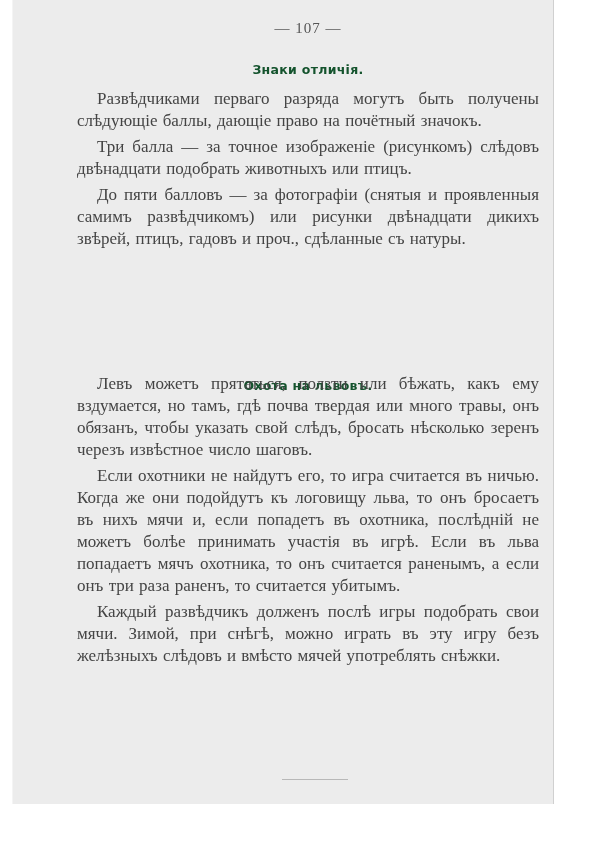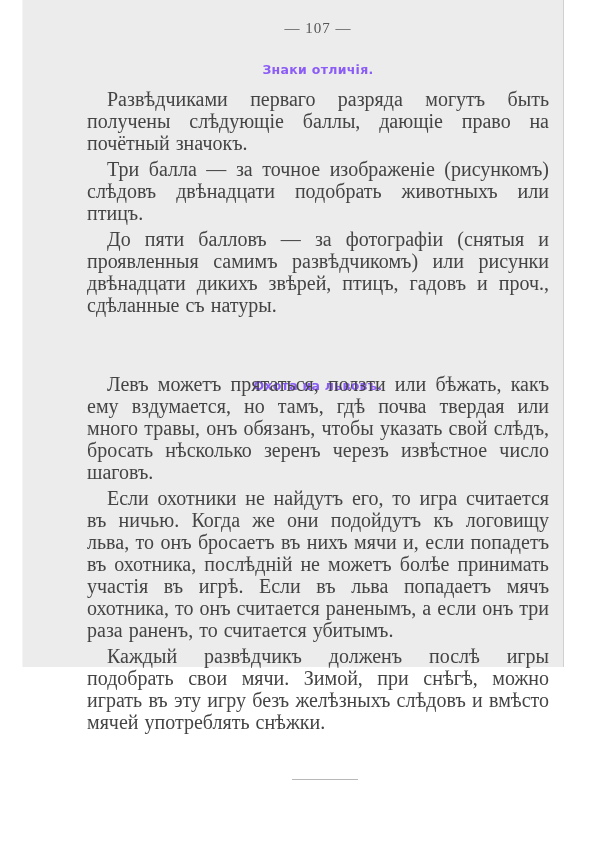--- a/index.html
+++ b/index.html
@@ -8,24 +8,24 @@
     }
     body {
       width: 600px;
       height: 850px;
       background: #ffffff;
       position: relative;
       overflow: hidden;
     }
     .page {
       position: absolute;
-      left: 22px;
+      left: 12px;
       top: 0;
       width: 540px;
-      height: 667px;
+      height: 804px;
       background: #ececec;
       border-right: 1px solid #d0d0d0;
       border-left: 1px solid #f4f4f4;
     }
     .content {
       position: absolute;
       left: 64px;
       top: 0;
       width: 462px;
       font-family: "Liberation Serif", serif;
@@ -42,30 +42,30 @@
       letter-spacing: 1px;
     }
     .heading {
       position: absolute;
       left: 0;
       width: 462px;
       text-align: center;
       font-family: "DejaVu Sans", sans-serif;
       font-weight: bold;
       font-size: 12.5px;
-      color: #8b5cf6;
+      color: #14532d;
       letter-spacing: 0.3px;
     }
     .section {
       position: absolute;
       left: 0;
       width: 462px;
     }
     .para {
-      font-size: 20px;
+      font-size: 17px;
       line-height: 22px;
       text-align: justify;
       text-indent: 20px;
       margin: 0 0 4px 0;
       word-spacing: 1px;
       color: #444;
     }
     .rule {
       position: absolute;
       left: 205px;

